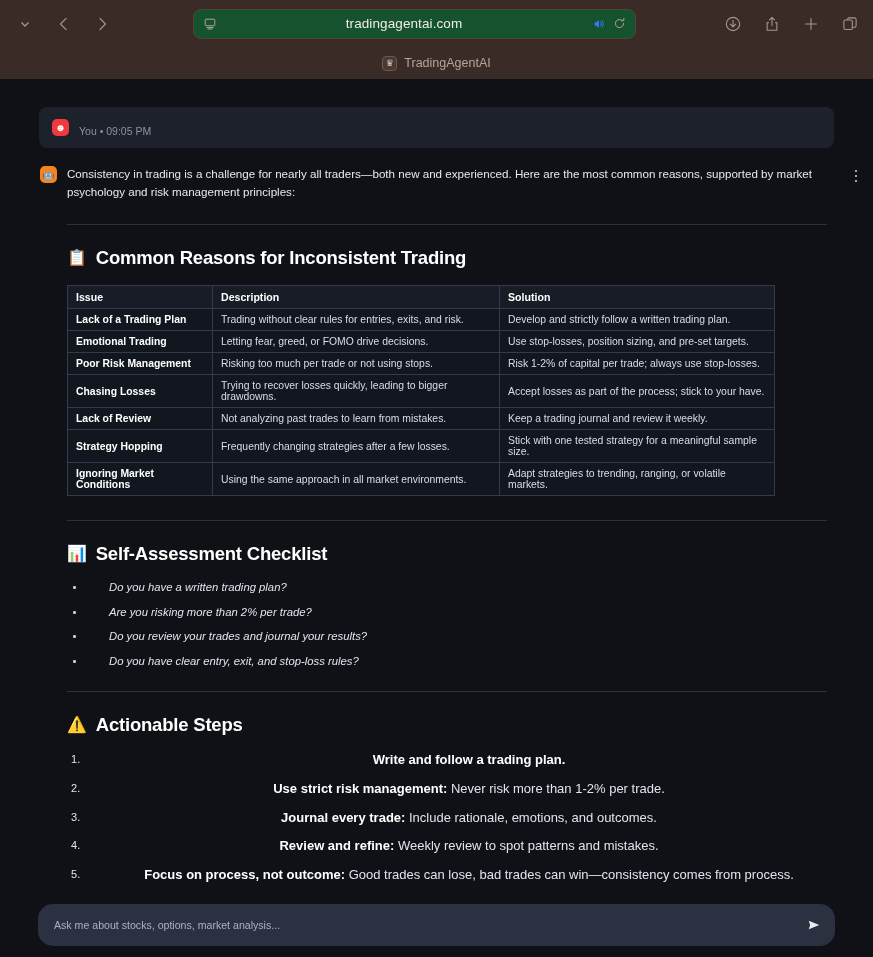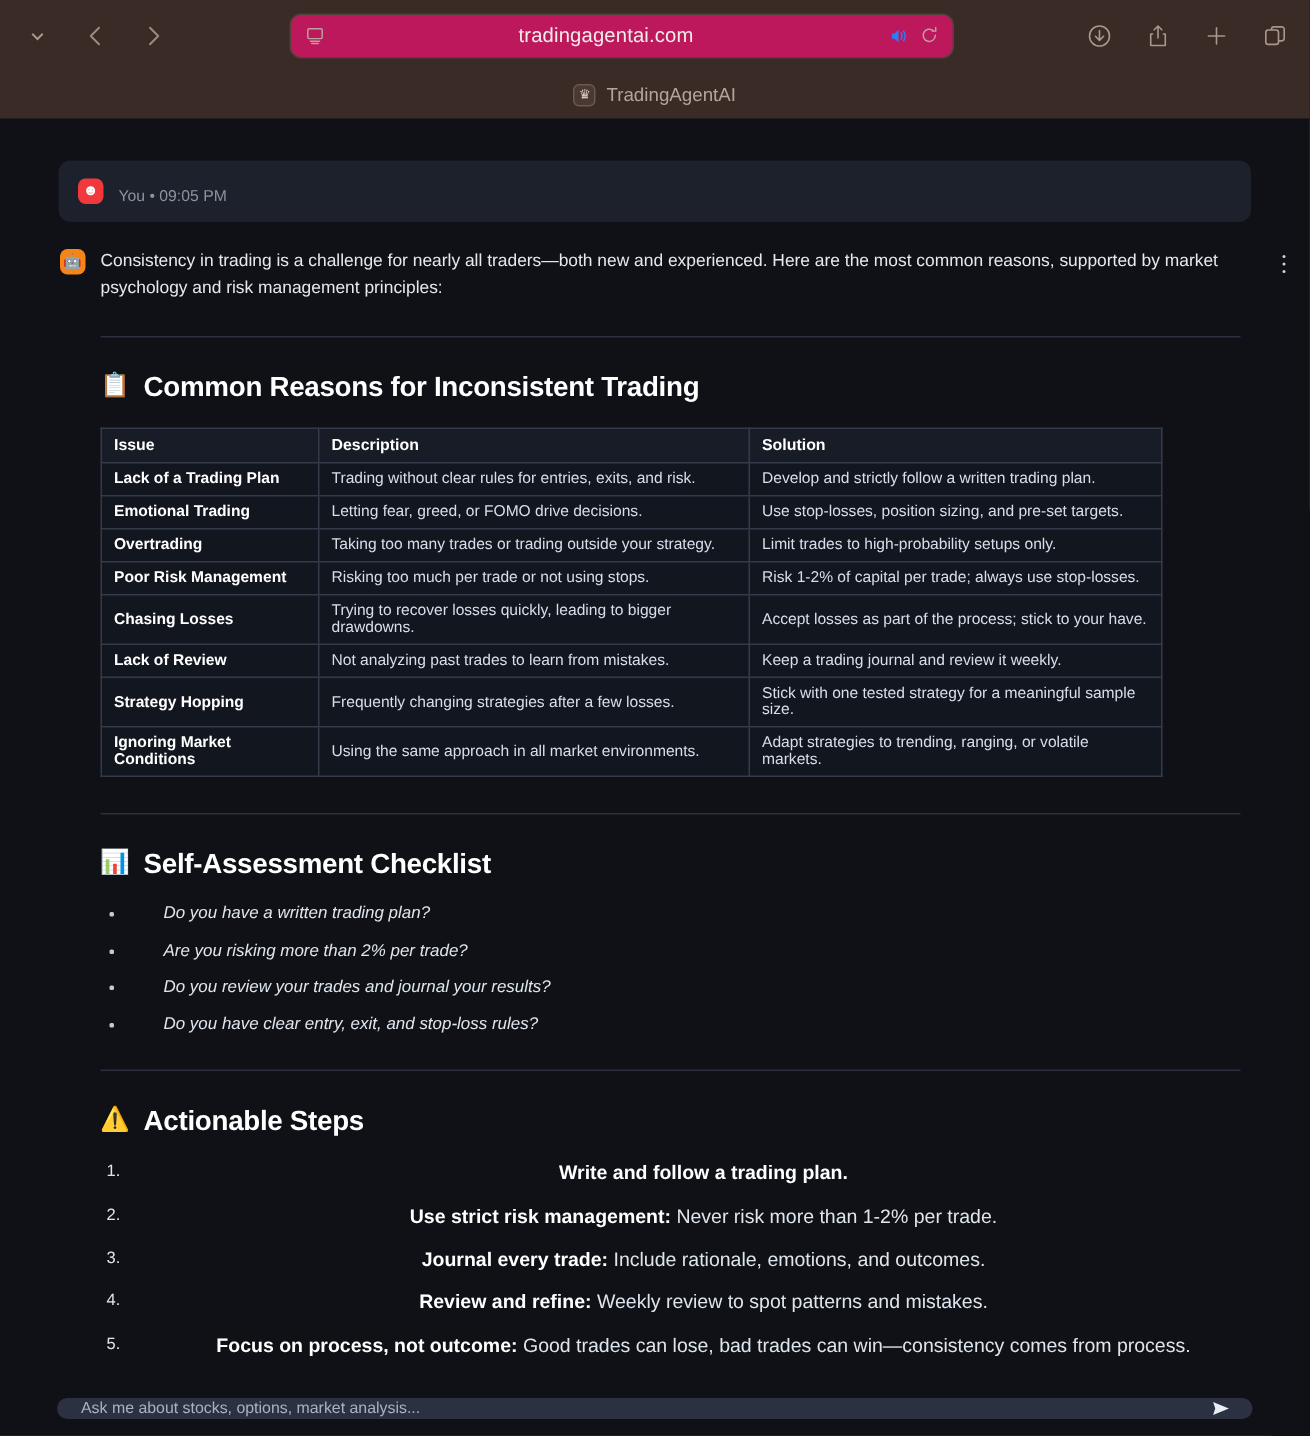--- a/index.html
+++ b/index.html
@@ -31,21 +31,21 @@
   }
   .nav-arrows { display: flex; align-items: center; gap: 14px; margin-left: 6px; }
   .nav-arrow {
     width: 24px; height: 24px;
     display: flex; align-items: center; justify-content: center;
     color: #9d8b84;
   }
   .urlbar-wrap { flex: 1; display: flex; justify-content: center; }
   .urlbar {
     width: 443px; height: 30px;
-    background: #be185d;
+    background: #14532d;
     border: 1px solid #55413c;
     border-radius: 8px;
     display: flex; align-items: center;
     padding: 0 9px;
     position: relative;
   }
   .urlbar-left { display: flex; align-items: center; color: #b6a49d; }
   .url-text {
     flex: 1;
     text-align: center;
@@ -238,21 +238,21 @@
   }
   ol.steps li b { color: #ffffff; font-weight: bold; }
 
   
   .composer-wrap {
     position: absolute;
     left: 0; right: 0; bottom: 11px;
     padding: 0 38px;
   }
   .composer {
-    height: 14px;
+    height: 42px;
     background: #2b3140;
     border-radius: 15px;
     display: flex;
     align-items: center;
     padding: 0 14px 0 16px;
     gap: 8px;
   }
   .composer input {
     flex: 1;
     background: transparent;
@@ -400,25 +400,20 @@
                 <td class="first">Lack of a Trading Plan</td>
                 <td>Trading without clear rules for entries, exits, and risk.</td>
                 <td>Develop and strictly follow a written trading plan.</td>
               </tr>
               <tr>
                 <td class="first">Emotional Trading</td>
                 <td>Letting fear, greed, or FOMO drive decisions.</td>
                 <td>Use stop-losses, position sizing, and pre-set targets.</td>
               </tr>
               <tr>
-                <td class="first">Overtrading</td>
-                <td>Taking too many trades or trading outside your strategy.</td>
-                <td>Limit trades to high-probability setups only.</td>
-              </tr>
-              <tr>
                 <td class="first">Poor Risk Management</td>
                 <td>Risking too much per trade or not using stops.</td>
                 <td>Risk 1-2% of capital per trade; always use stop-losses.</td>
               </tr>
               <tr>
                 <td class="first">Chasing Losses</td>
                 <td>Trying to recover losses quickly, leading to bigger drawdowns.</td>
                 <td>Accept losses as part of the process; stick to your have.</td>
               </tr>
               <tr>

